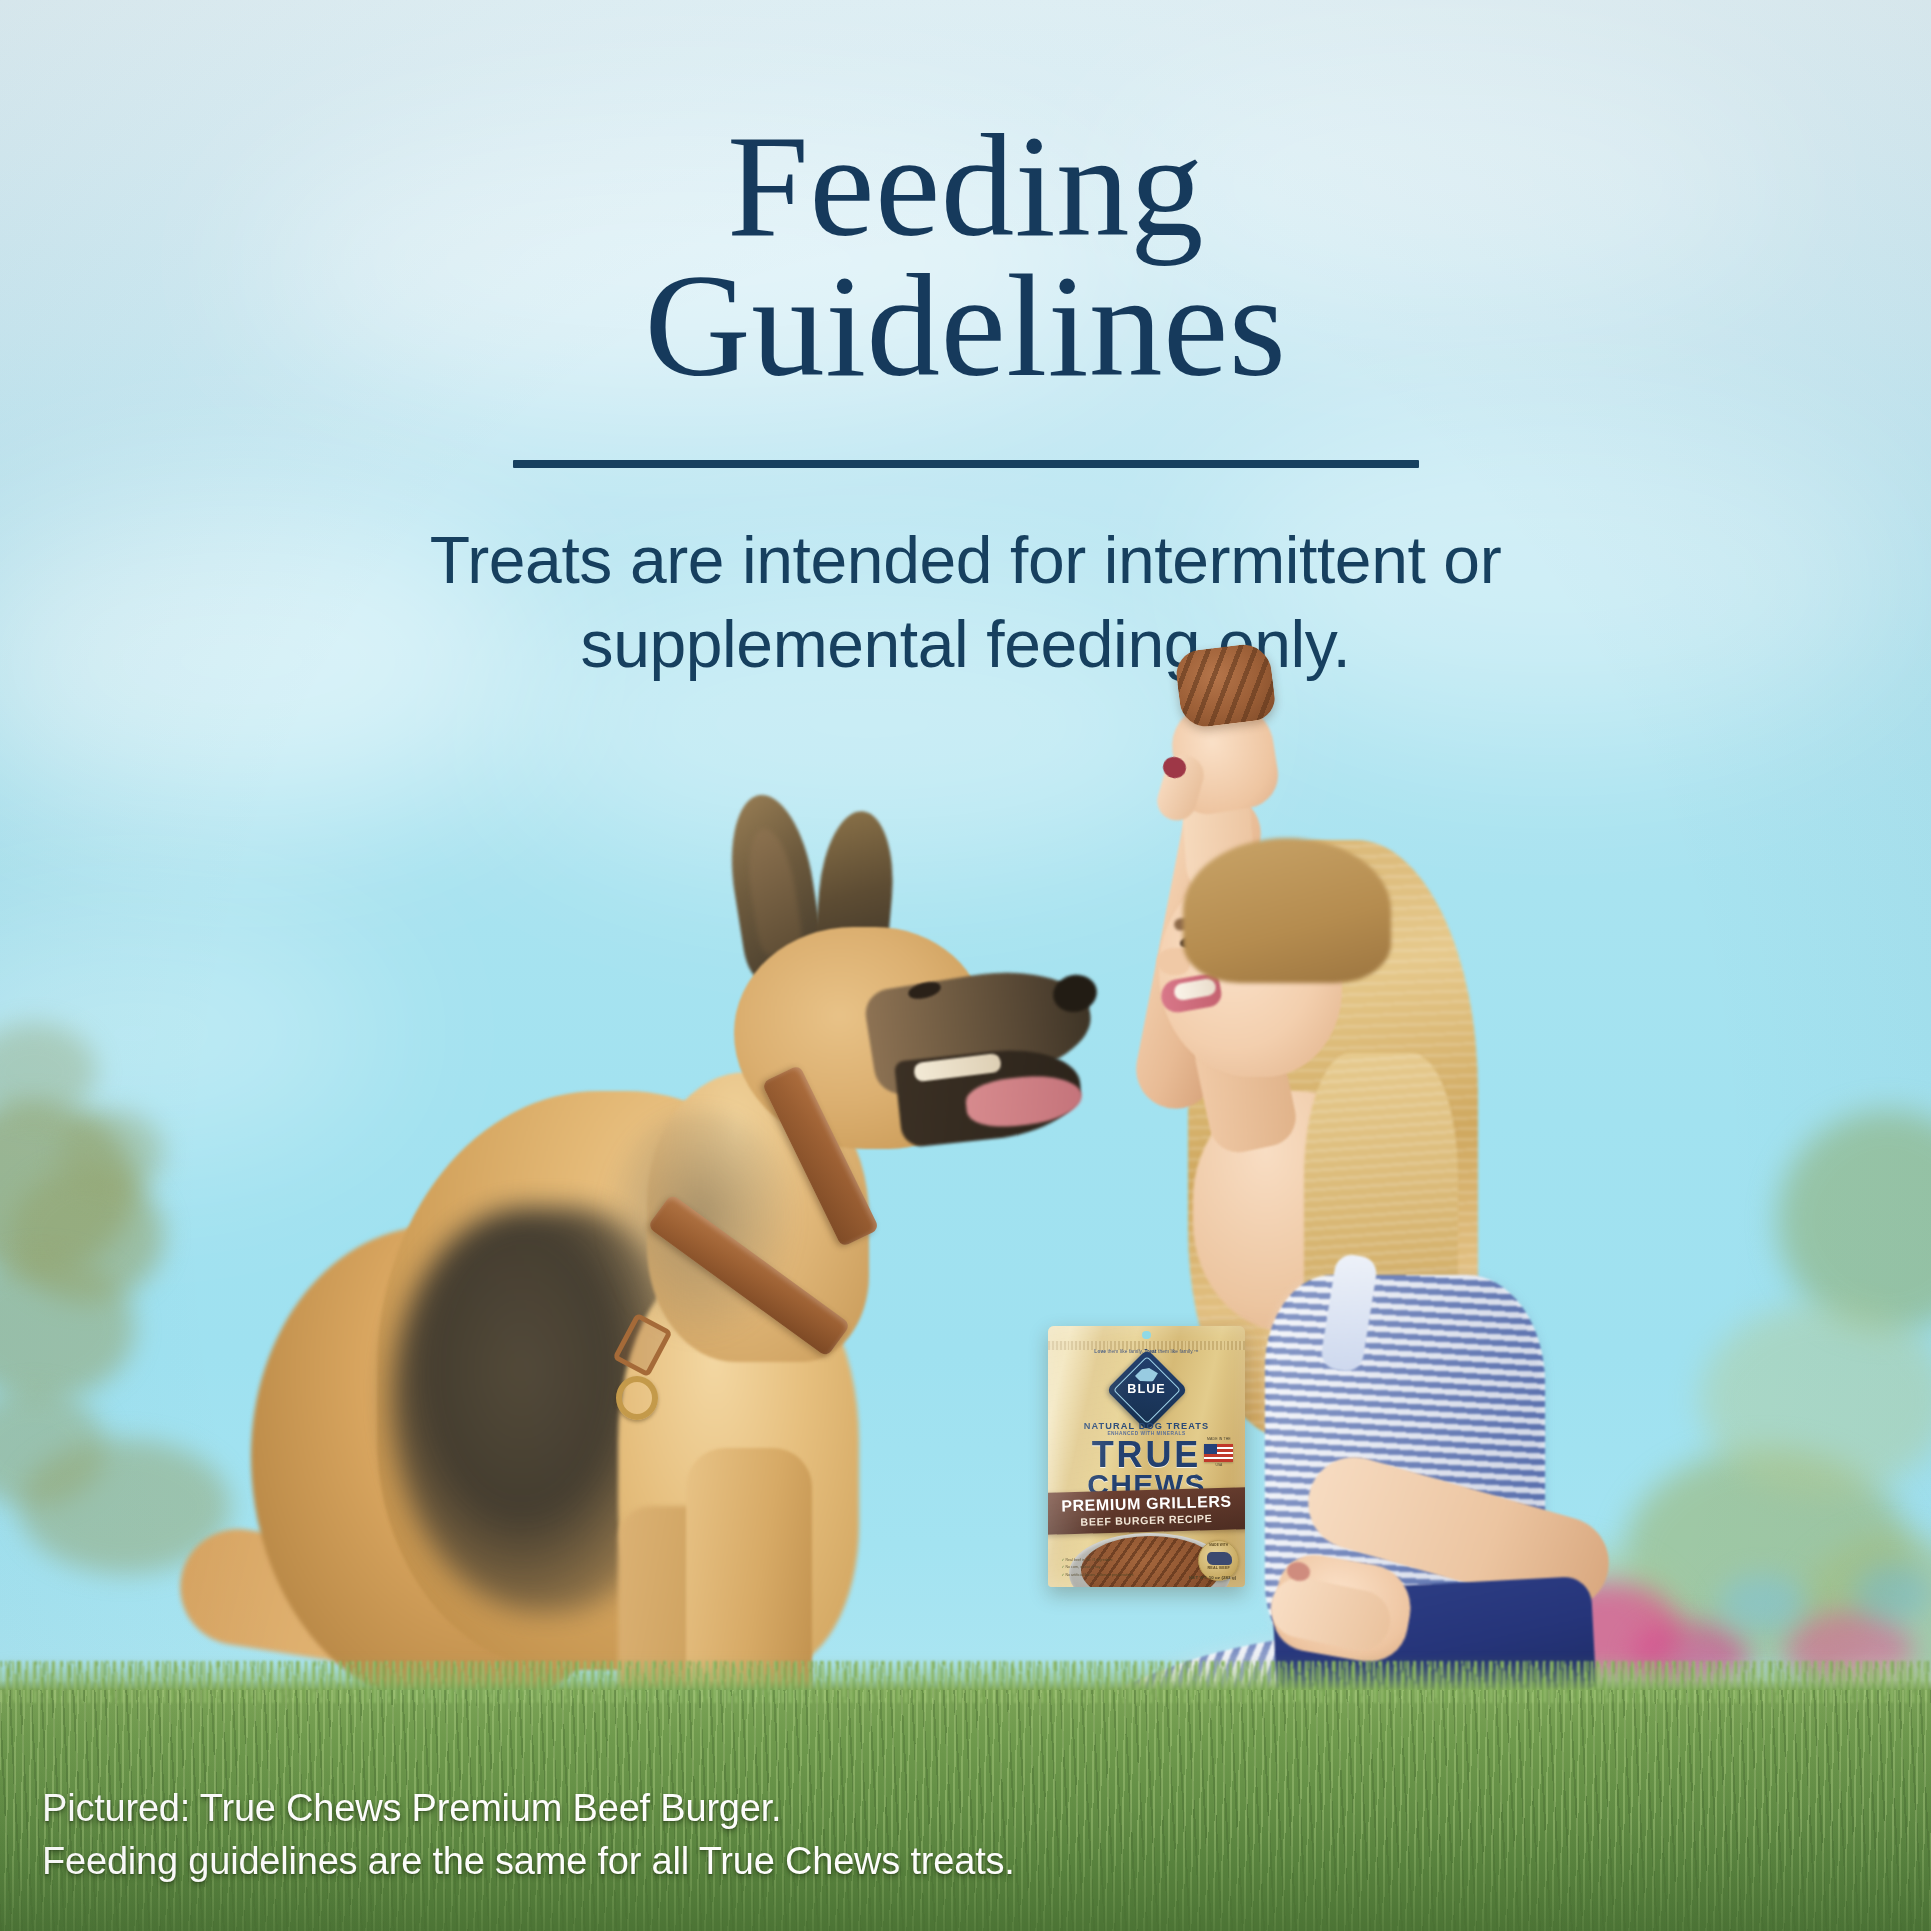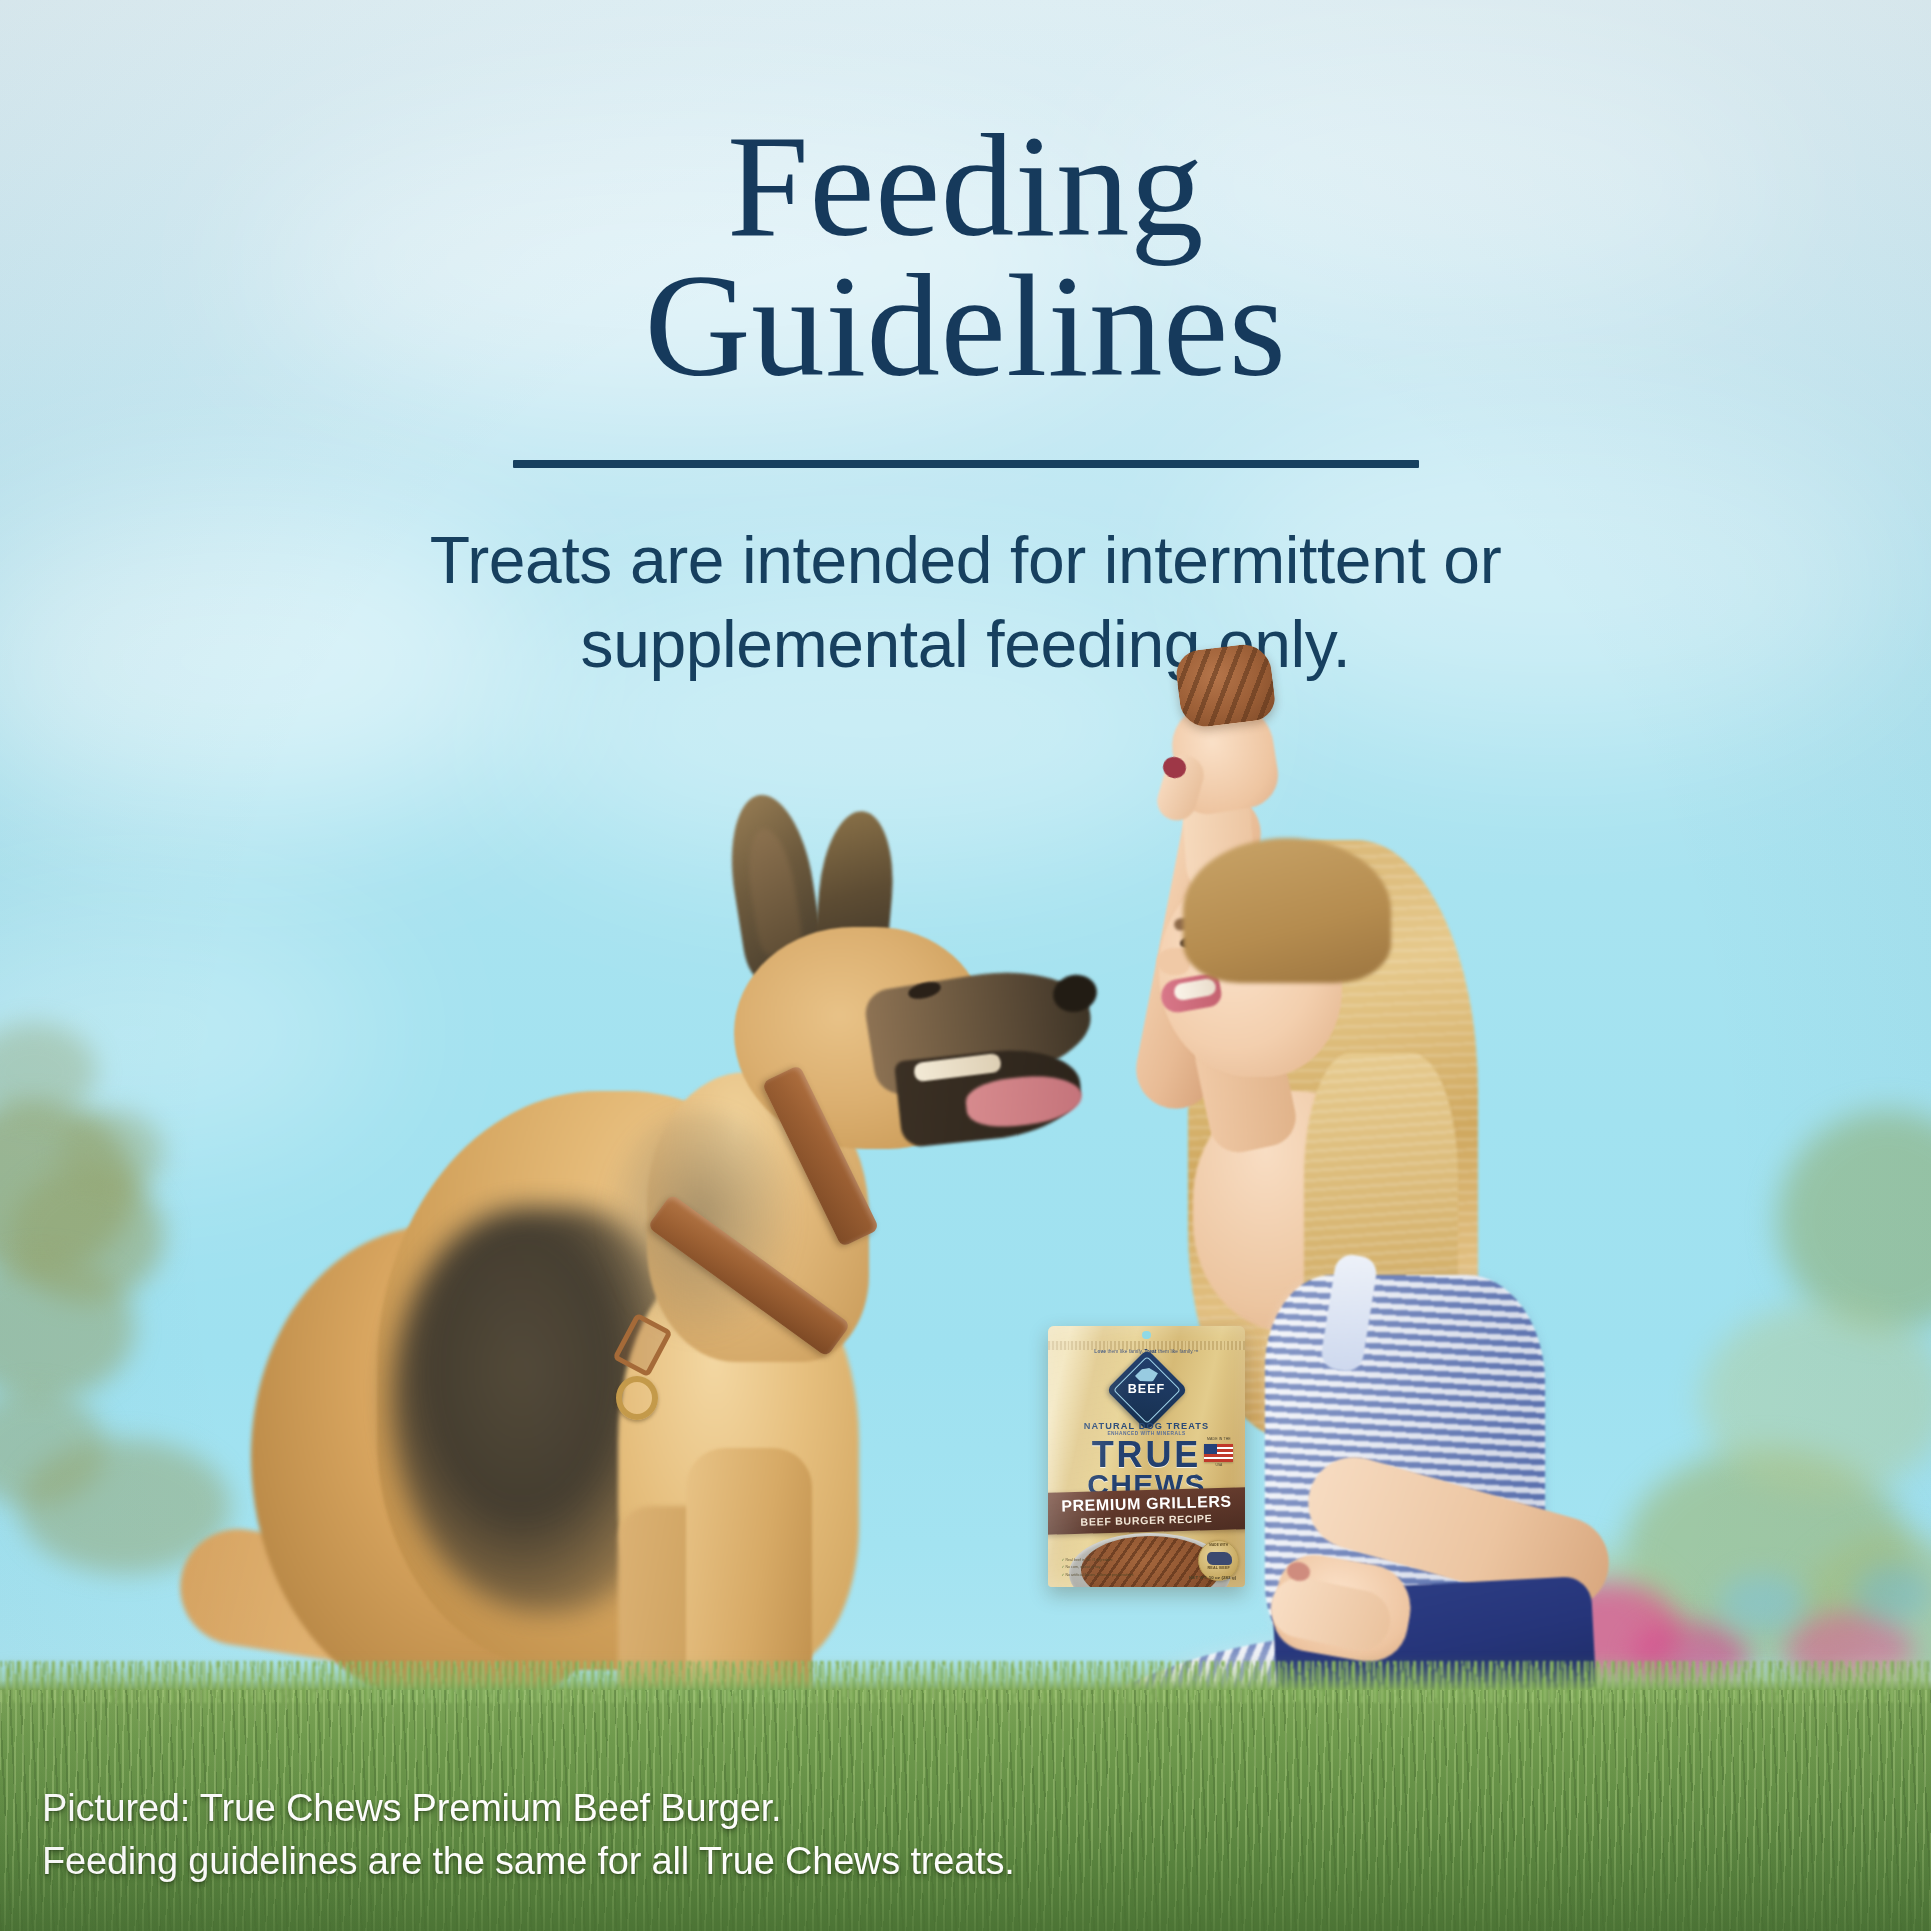--- a/index.html
+++ b/index.html
@@ -627,21 +627,21 @@
     <div id="pack-tag">
       <b>Love</b>
       <span>them like family.</span>
       <b>Treat</b>
       <span>them like family.™</span>
     </div>
     <div id="blue-badge">
       <div id="blue-badge-in"></div>
     </div>
     <div id="blue-bird"></div>
-    <div id="blue-word">BEEF</div>
+    <div id="blue-word">BLUE</div>
     <div id="pack-ndt">NATURAL DOG TREATS</div>
     <div id="pack-ndt2">ENHANCED WITH MINERALS</div>
     <div id="pack-true">TRUE</div>
     <div id="pack-chews">CHEWS</div>
     <div id="pack-reg">®</div>
     <div id="pack-flag-label">MADE IN THE</div>
     <div id="pack-flag">
       <div id="pack-flag-canton"></div>
     </div>
     <div id="pack-flag-label2">USA</div>

